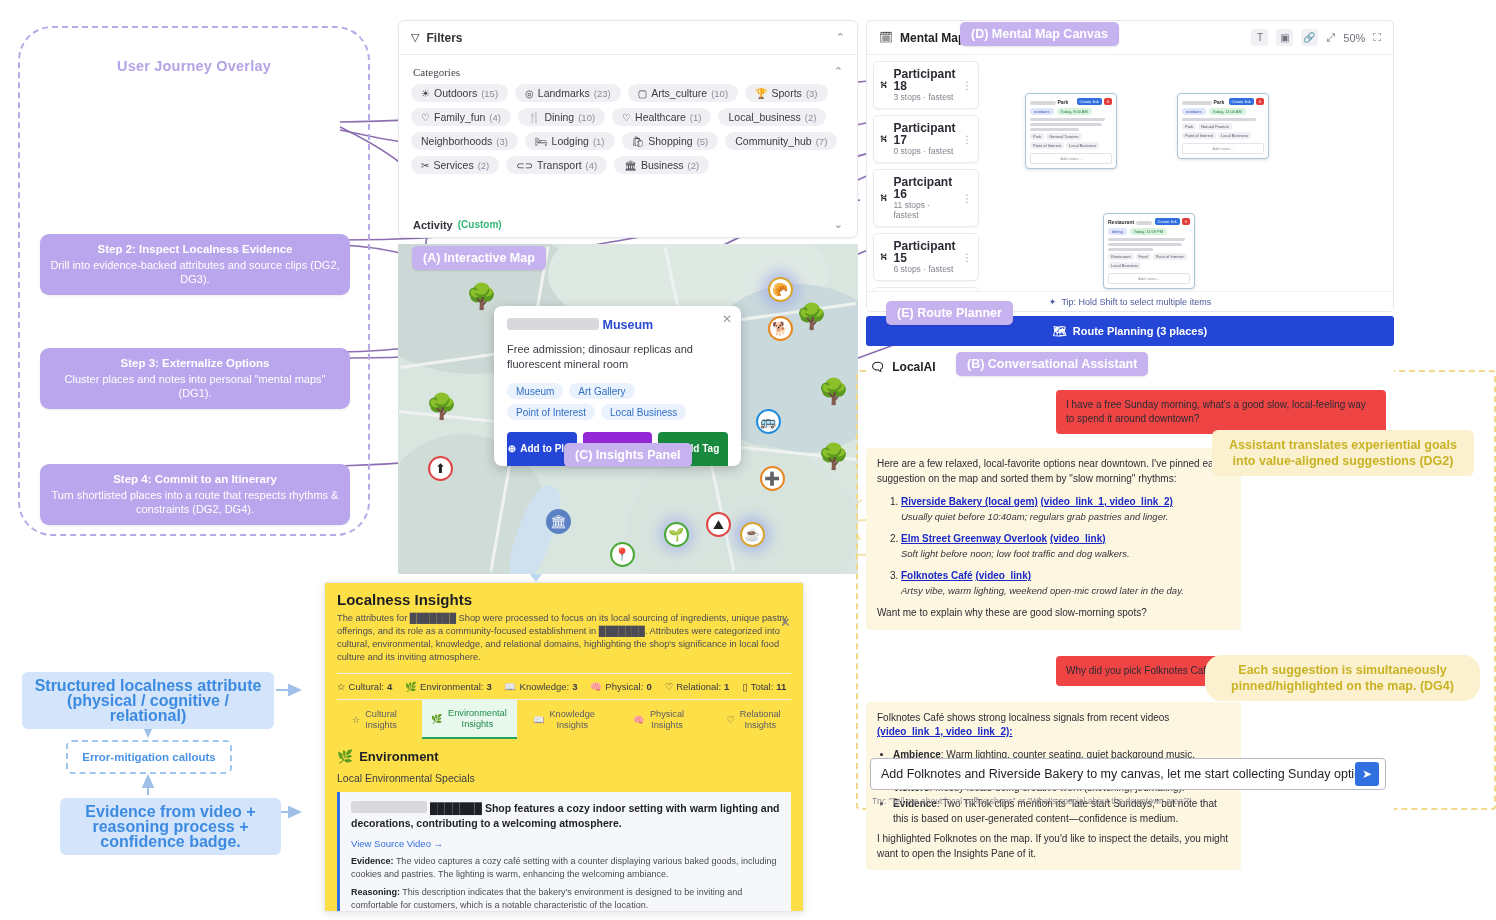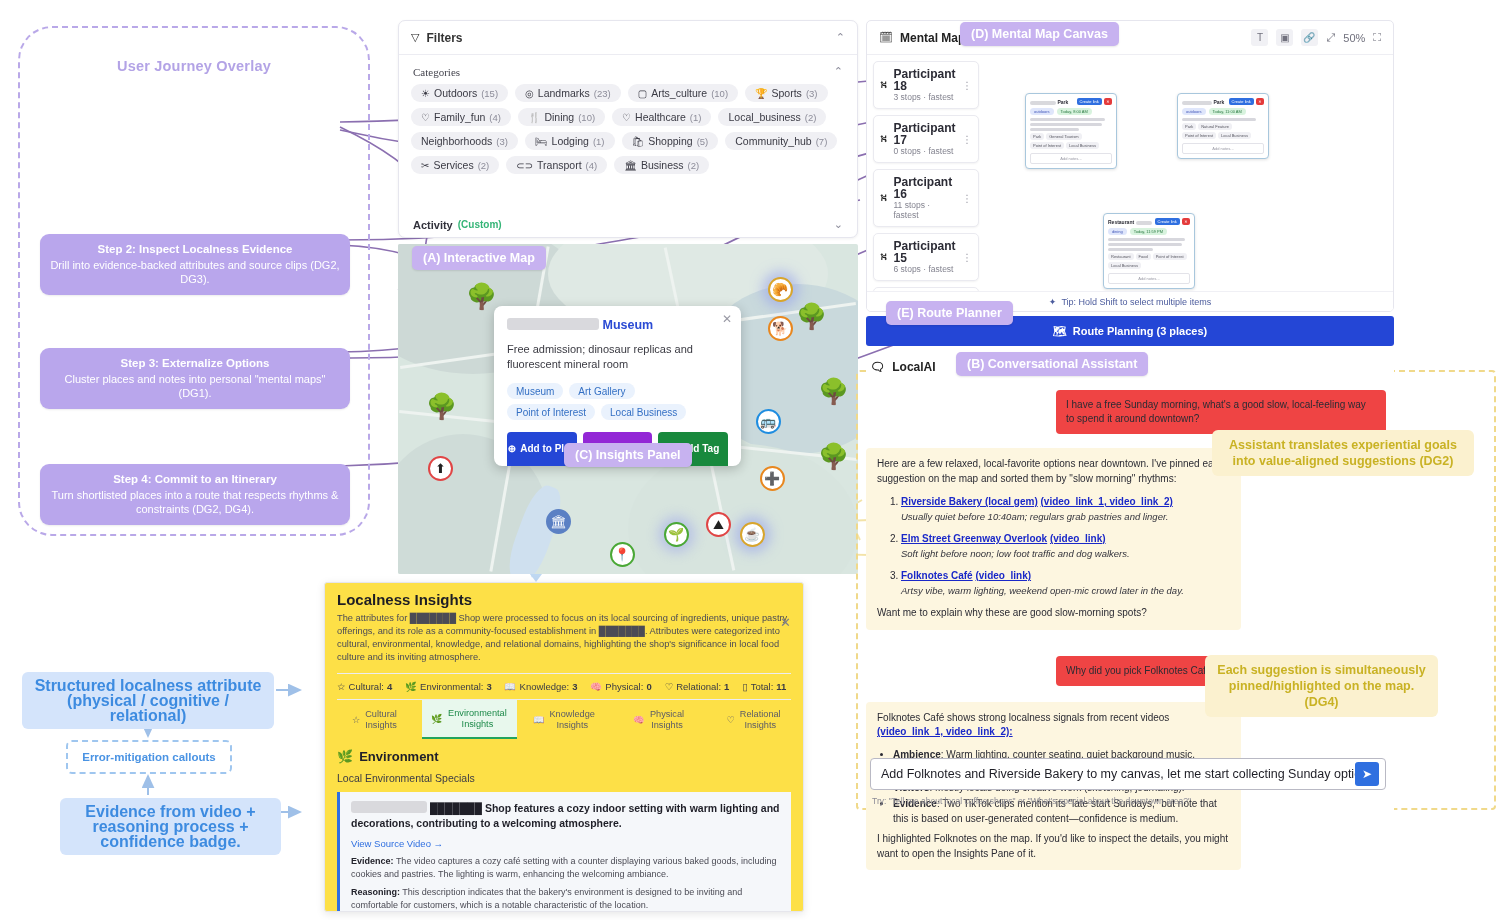--- a/index.html
+++ b/index.html
@@ -252,21 +252,21 @@
   #co-c { left:564px; top:443px; }
   #co-d { left:960px; top:22px; }
   #co-e { left:886px; top:301px; }
 
   
   .ycallout {
     position:absolute; background:#fbf1cf; color:#c9b224; font-weight:bold;
     border-radius:6px; padding:7px 12px; font-size:12.5px; text-align:center; line-height:16px;
   }
   #yc-1 { left:1212px; top:430px; width:262px; }
-  #yc-2 { left:1205px; top:655px; width:233px; }
+  #yc-2 { left:1205px; top:655px; width:275px;border-radius:17px; }
 
   svg.arrows { position:absolute; left:0; top:0; width:1496px; height:920px; pointer-events:none; }
 </style>
 </head>
 <body>
 
 <svg class="arrows">
   <defs>
     <marker id="ah" markerWidth="7" markerHeight="7" refX="6" refY="3.2" orient="auto">
       <path d="M0,0 L7,3.2 L0,6.4 z" fill="#8b6fb0"></path>

